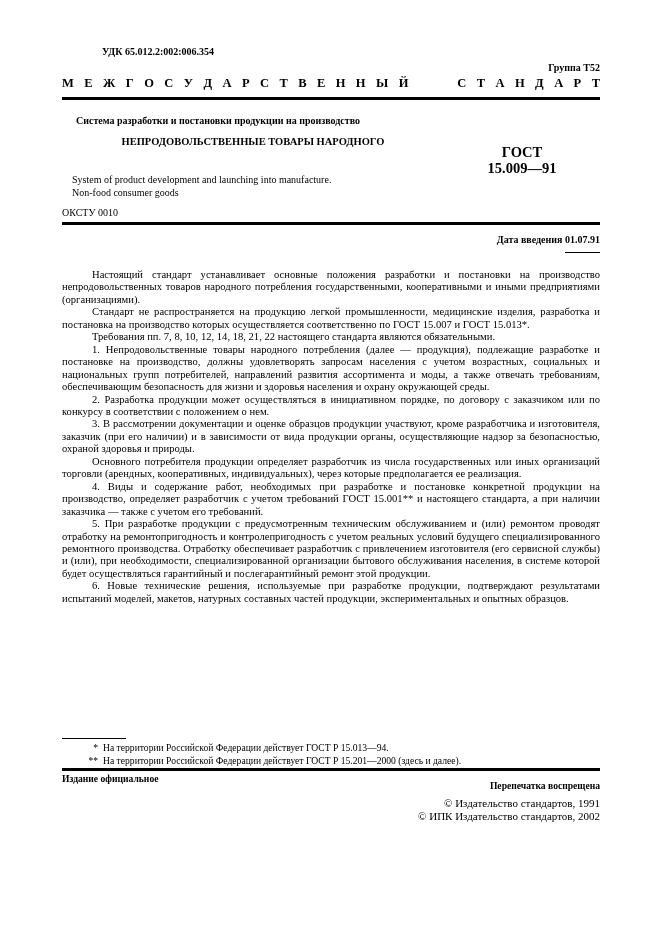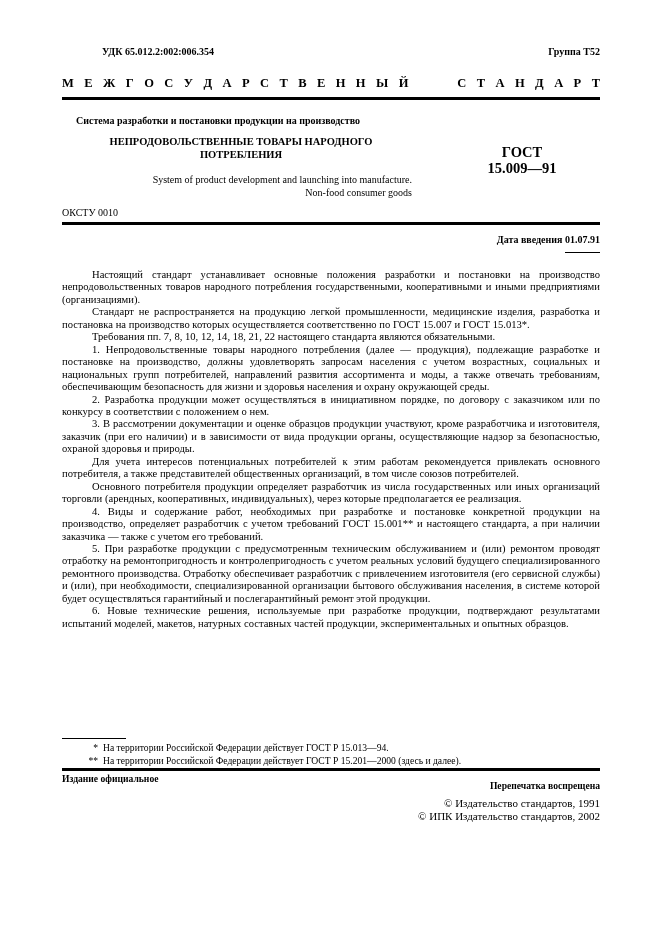--- a/index.html
+++ b/index.html
@@ -3,32 +3,32 @@
 <meta charset="utf-8">
 <style>
   html, body { margin: 0; padding: 0; background: #ffffff; }
   body {
     width: 661px; height: 936px; position: relative; overflow: hidden;
     font-family: "Liberation Serif", "DejaVu Serif", serif; color: #000;
   }
   .page { position: absolute; left: 62px; top: 0; width: 538px; }
   .hdr-row { position: absolute; top: 46px; left: 0; width: 538px; font-size: 10px; font-weight: bold; }
   .hdr-row .left { position: absolute; left: 16px; margin-left: 24px; }
-  .hdr-row .right { position: absolute; right: 0; }
+  .hdr-row .right { position: absolute; right: 0; margin-top: 16px; }
   .interstate {
     position: absolute; top: 76px; left: 0; width: 538px;
     font-size: 12.5px; font-weight: bold; display: flex; justify-content: space-between;
   }
   .interstate span { display: inline-block; }
   .interstate .gap { width: 28px; }
   .rule-thick { position: absolute; left: 0; width: 538px; height: 3px; background: #000; }
   .rule-thin { position: absolute; background: #000; height: 1px; }
   .system-line { position: absolute; top: 115px; left: 14px; font-size: 10px; font-weight: bold; }
-  .title-block { position: absolute; top: 136px; left: 9px; width: 340px; text-align: center; font-size: 10.5px; font-weight: bold; line-height: 12.5px; }
-  .subtitle-en { position: absolute; top: 174px; left: 10px; width: 340px; text-align: right; font-size: 10px; line-height: 12.5px; }
+  .title-block { position: absolute; top: 136px; left: 21px; width: 340px; text-align: center; font-size: 10.5px; font-weight: bold; line-height: 12.5px; }
+  .subtitle-en { position: absolute; top: 174px; left: 10px; width: 340px; text-align: left; font-size: 10px; line-height: 12.5px; }
   .gost-code { position: absolute; top: 144px; left: 400px; width: 120px; text-align: center; font-size: 14.5px; font-weight: bold; line-height: 16px; }
   .okstu { position: absolute; top: 207px; left: 0; font-size: 10px; }
   .date-intro { position: absolute; top: 234px; right: 0; font-size: 10px; font-weight: bold; }
   .date-intro .date-val { border-bottom: 1.5px solid #000; padding-bottom: 7px; }
   .body-text { position: absolute; top: 269px; left: 0; width: 538px; font-size: 10.6px; line-height: 12.45px; text-align: justify; }
   .body-text p { margin: 0; text-indent: 30px; }
   .footnotes { position: absolute; top: 741px; left: 0; width: 538px; font-size: 9.6px; line-height: 13px; }
   .footnotes .fn { display: flex; }
   .footnotes .mark { width: 36px; text-align: right; padding-right: 5px; }
   .footer-row { position: absolute; top: 773px; left: 0; width: 538px; font-size: 9.6px; font-weight: bold; }
@@ -75,21 +75,20 @@
       <span>Р</span>
       <span>Т</span>
     </div>
 
   <div class="rule-thick" style="top:97px;"></div>
 
   <div class="system-line">Система разработки и постановки продукции на производство</div>
 
   <div class="title-block">
     <div>НЕПРОДОВОЛЬСТВЕННЫЕ ТОВАРЫ НАРОДНОГО</div>
-    <div>ПОТРЕБЛЕНИЯ</div>
   </div>
 
   <div class="subtitle-en">
     <div>System of product development and launching into manufacture.</div>
     <div>Non-food consumer goods</div>
   </div>
 
   <div class="gost-code">
     <div>ГОСТ</div>
     <div>15.009—91</div>
@@ -104,21 +103,20 @@
     <span class="date-val">01.07.91</span>
   </div>
 
   <div class="body-text" id="body-text">
       <p>Настоящий стандарт устанавливает основные положения разработки и постановки на производство непродовольственных товаров народного потребления государственными, кооперативными и иными предприятиями (организациями).</p>
       <p>Стандарт не распространяется на продукцию легкой промышленности, медицинские изделия, разработка и постановка на производство которых осуществляется соответственно по ГОСТ 15.007 и ГОСТ 15.013*.</p>
       <p>Требования пп. 7, 8, 10, 12, 14, 18, 21, 22 настоящего стандарта являются обязательными.</p>
       <p>1. Непродовольственные товары народного потребления (далее — продукция), подлежащие разработке и постановке на производство, должны удовлетворять запросам населения с учетом возрастных, социальных и национальных групп потребителей, направлений развития ассортимента и моды, а также отвечать требованиям, обеспечивающим безопасность для жизни и здоровья населения и охрану окружающей среды.</p>
       <p>2. Разработка продукции может осуществляться в инициативном порядке, по договору с заказчиком или по конкурсу в соответствии с положением о нем.</p>
       <p>3. В рассмотрении документации и оценке образцов продукции участвуют, кроме разработчика и изготовителя, заказчик (при его наличии) и в зависимости от вида продукции органы, осуществляющие надзор за безопасностью, охраной здоровья и природы.</p>
-      <p>Для учета интересов потенциальных потребителей к этим работам рекомендуется привлекать основного потребителя, а также представителей общественных организаций, в том числе союзов потребителей.</p>
       <p>Основного потребителя продукции определяет разработчик из числа государственных или иных организаций торговли (арендных, кооперативных, индивидуальных), через которые предполагается ее реализация.</p>
       <p>4. Виды и содержание работ, необходимых при разработке и постановке конкретной продукции на производство, определяет разработчик с учетом требований ГОСТ 15.001** и настоящего стандарта, а при наличии заказчика — также с учетом его требований.</p>
       <p>5. При разработке продукции с предусмотренным техническим обслуживанием и (или) ремонтом проводят отработку на ремонтопригодность и контролепригодность с учетом реальных условий будущего специализированного ремонтного производства. Отработку обеспечивает разработчик с привлечением изготовителя (его сервисной службы) и (или), при необходимости, специализированной организации бытового обслуживания населения, в системе которой будет осуществляться гарантийный и послегарантийный ремонт этой продукции.</p>
       <p>6. Новые технические решения, используемые при разработке продукции, подтверждают результатами испытаний моделей, макетов, натурных составных частей продукции, экспериментальных и опытных образцов.</p>
     </div>
 
   <div class="rule-thin" style="top:738px; left:0; width:64px;"></div>
 
   <div class="footnotes" id="footnotes">
       <div class="fn">

